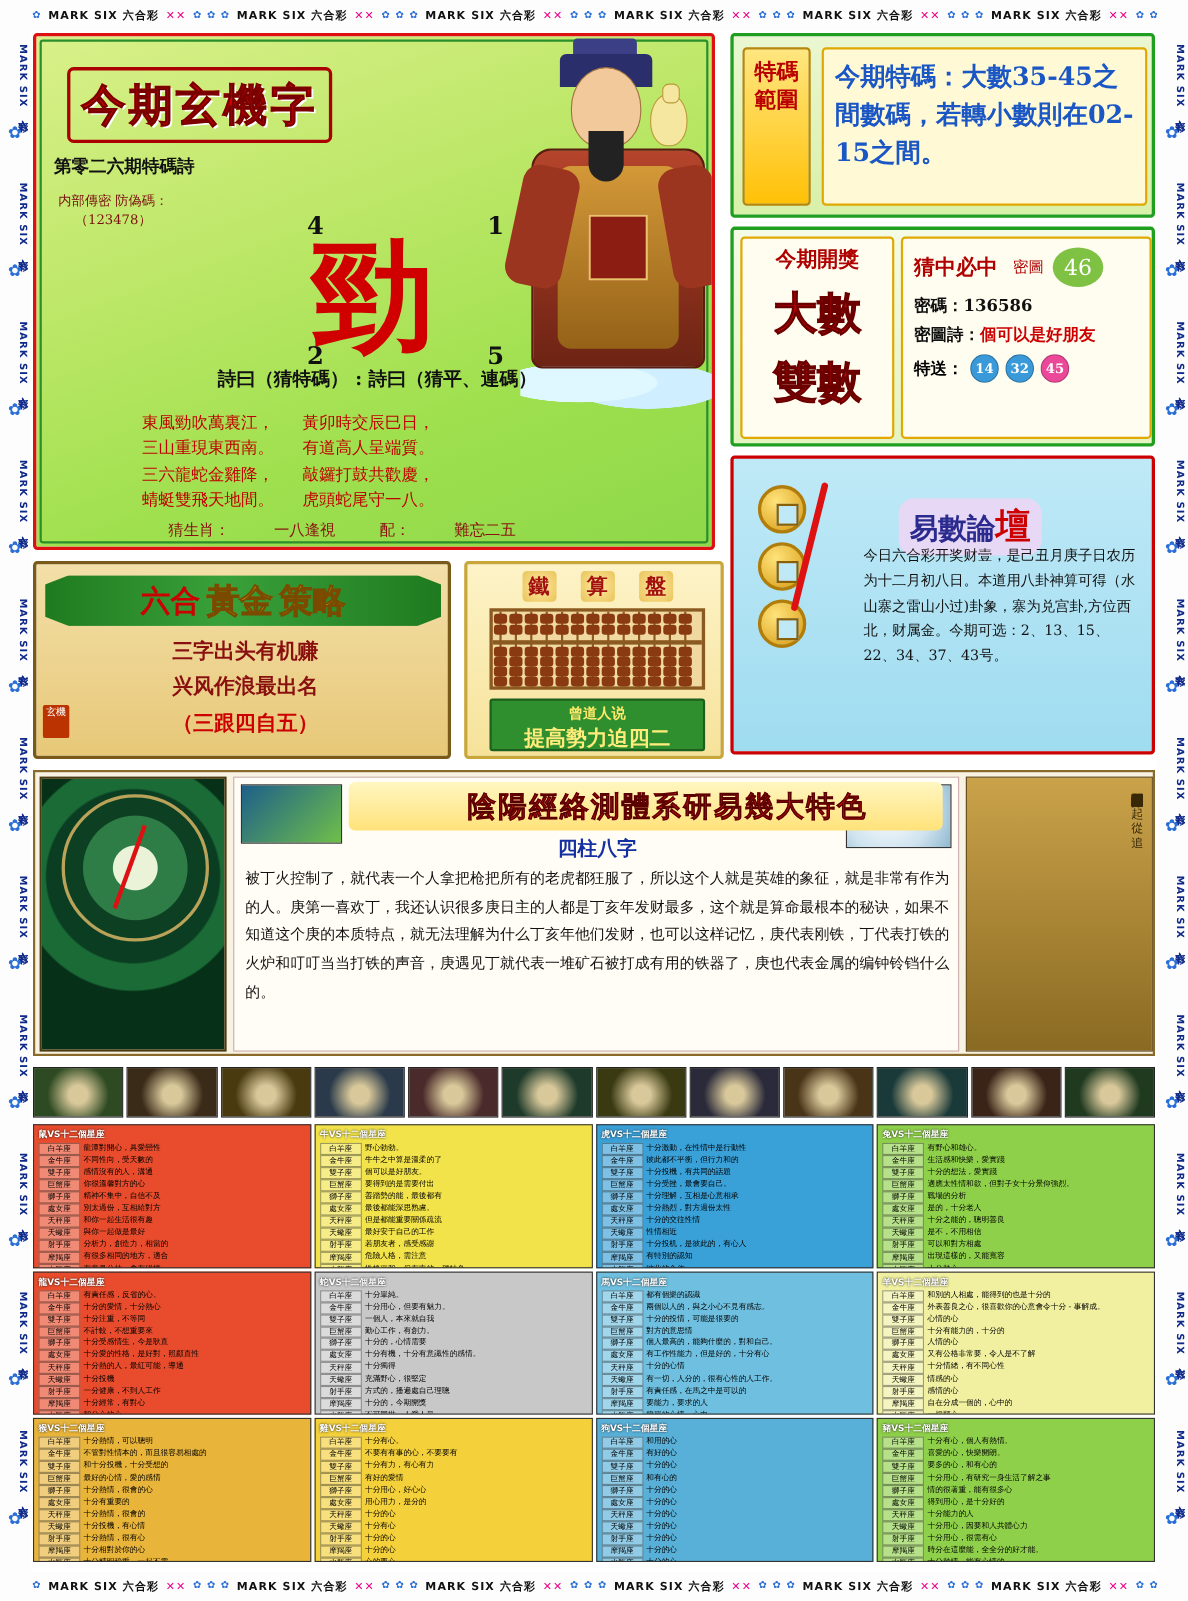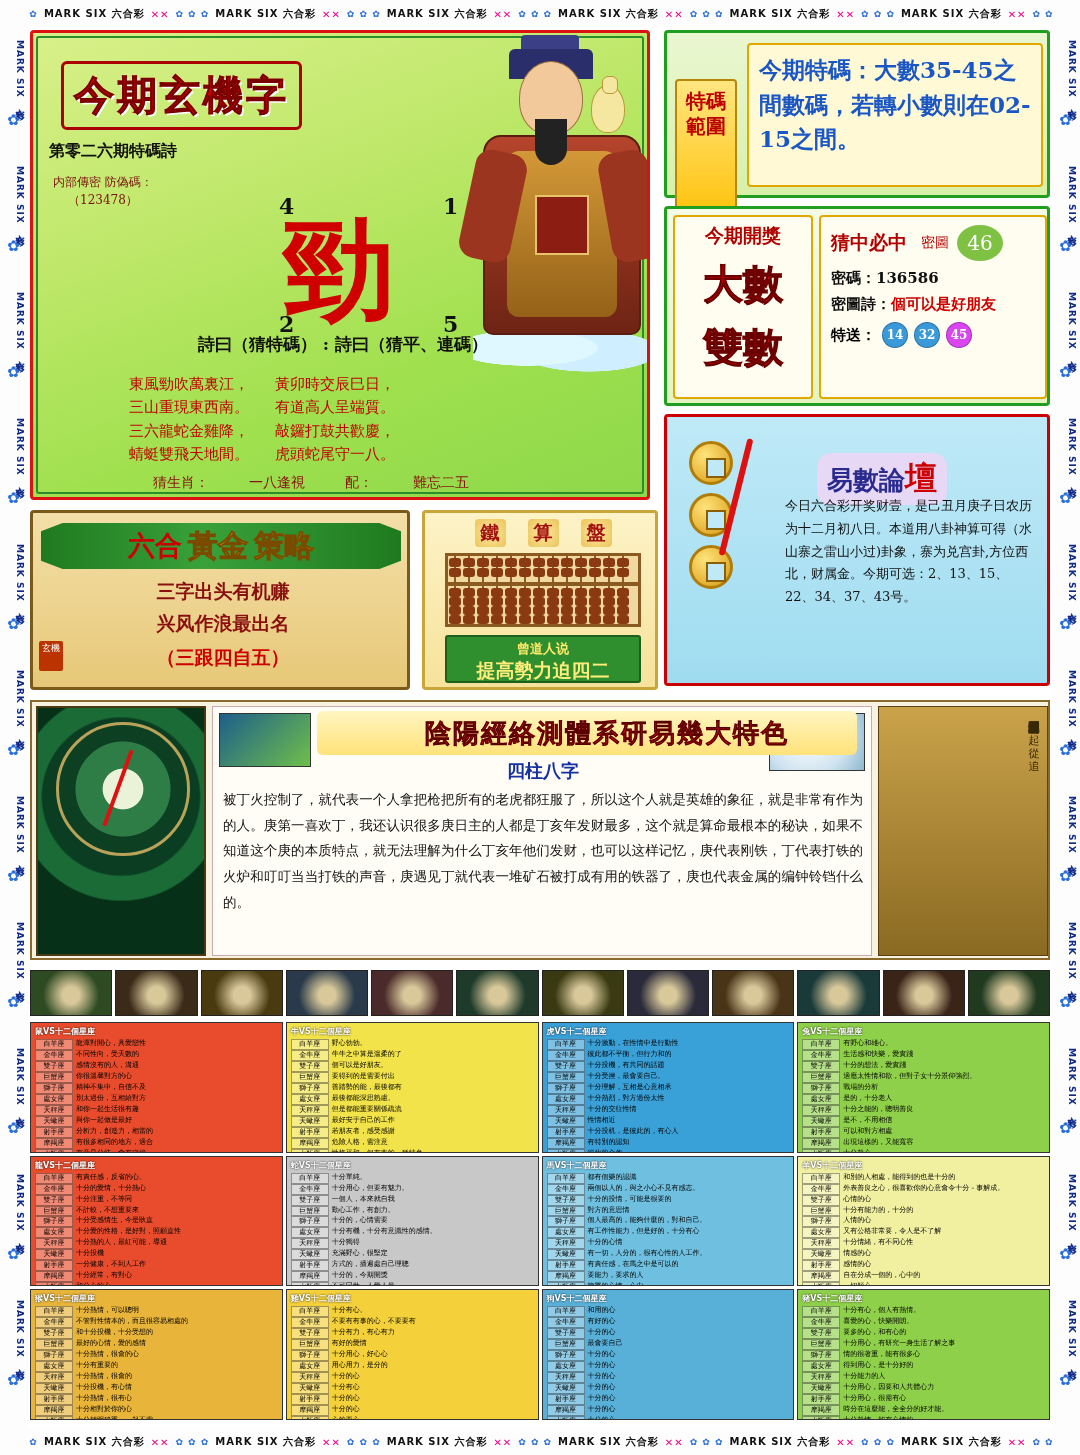--- a/index.html
+++ b/index.html
@@ -138,21 +138,21 @@
   .panel-range {
     position:absolute; left:634px; top:0; width:386px; height:168px;
     background:linear-gradient(180deg,#eaf7d2,#d8f0a8);
     border:3px solid #1f9e1f; border-radius:4px;
   }
   .range-badge {
     position:absolute; left:8px; top:10px; width:62px; height:144px;
     background:linear-gradient(180deg,#ffe680,#ffc107);
     border:2px solid #b8860b; border-radius:4px;
     color:#b00; font-family:"DejaVu Serif", serif; font-weight:bold;
-    font-size:20px; line-height:1.25; text-align:center; padding-top:8px;margin-top:36px;
+    font-size:20px; line-height:1.25; text-align:center; padding-top:8px;
   }
   .range-text {
     position:absolute; left:80px; top:10px; width:296px; height:144px;
     background:#fff9d6; border:2px solid #e0a800; border-radius:4px;
     font-family:"DejaVu Serif", serif; font-weight:bold;
     color:#1a56c4; font-size:23px; line-height:1.5; padding:8px 10px;
   }
 
   
   .panel-open {
@@ -475,21 +475,21 @@
         <div class="line">
           <span class="k">密碼：</span><span class="v">136586</span>
         </div>
         <div class="poem">
           <span>密圖詩：</span><span class="red">個可以是好朋友</span>
         </div>
         <div class="send">
           <span>特送：</span>
           <span class="ball" style="background:#3a9ad9">14</span>
           <span class="ball" style="background:#3a9ad9">32</span>
-          <span class="ball" style="background:#d946ef">45</span>
+          <span class="ball" style="background:#ec4899">45</span>
         </div>
       </div>
     </div>
 
     <div class="panel-forum">
       <div class="coins">
         <div class="coin"></div>
         <div class="coin"></div>
         <div class="coin"></div>
       </div>
@@ -1128,21 +1128,21 @@
           <div class="zrow">
             <div class="zk">金牛座</div>
             <div class="zv">有好的心</div>
           </div>
           <div class="zrow">
             <div class="zk">雙子座</div>
             <div class="zv">十分的心</div>
           </div>
           <div class="zrow">
             <div class="zk">巨蟹座</div>
-            <div class="zv">最會要自己</div>
+            <div class="zv">和有心的</div>
           </div>
           <div class="zrow">
             <div class="zk">獅子座</div>
             <div class="zv">十分的心</div>
           </div>
           <div class="zrow">
             <div class="zk">處女座</div>
             <div class="zv">十分的心</div>
           </div>
           <div class="zrow">

